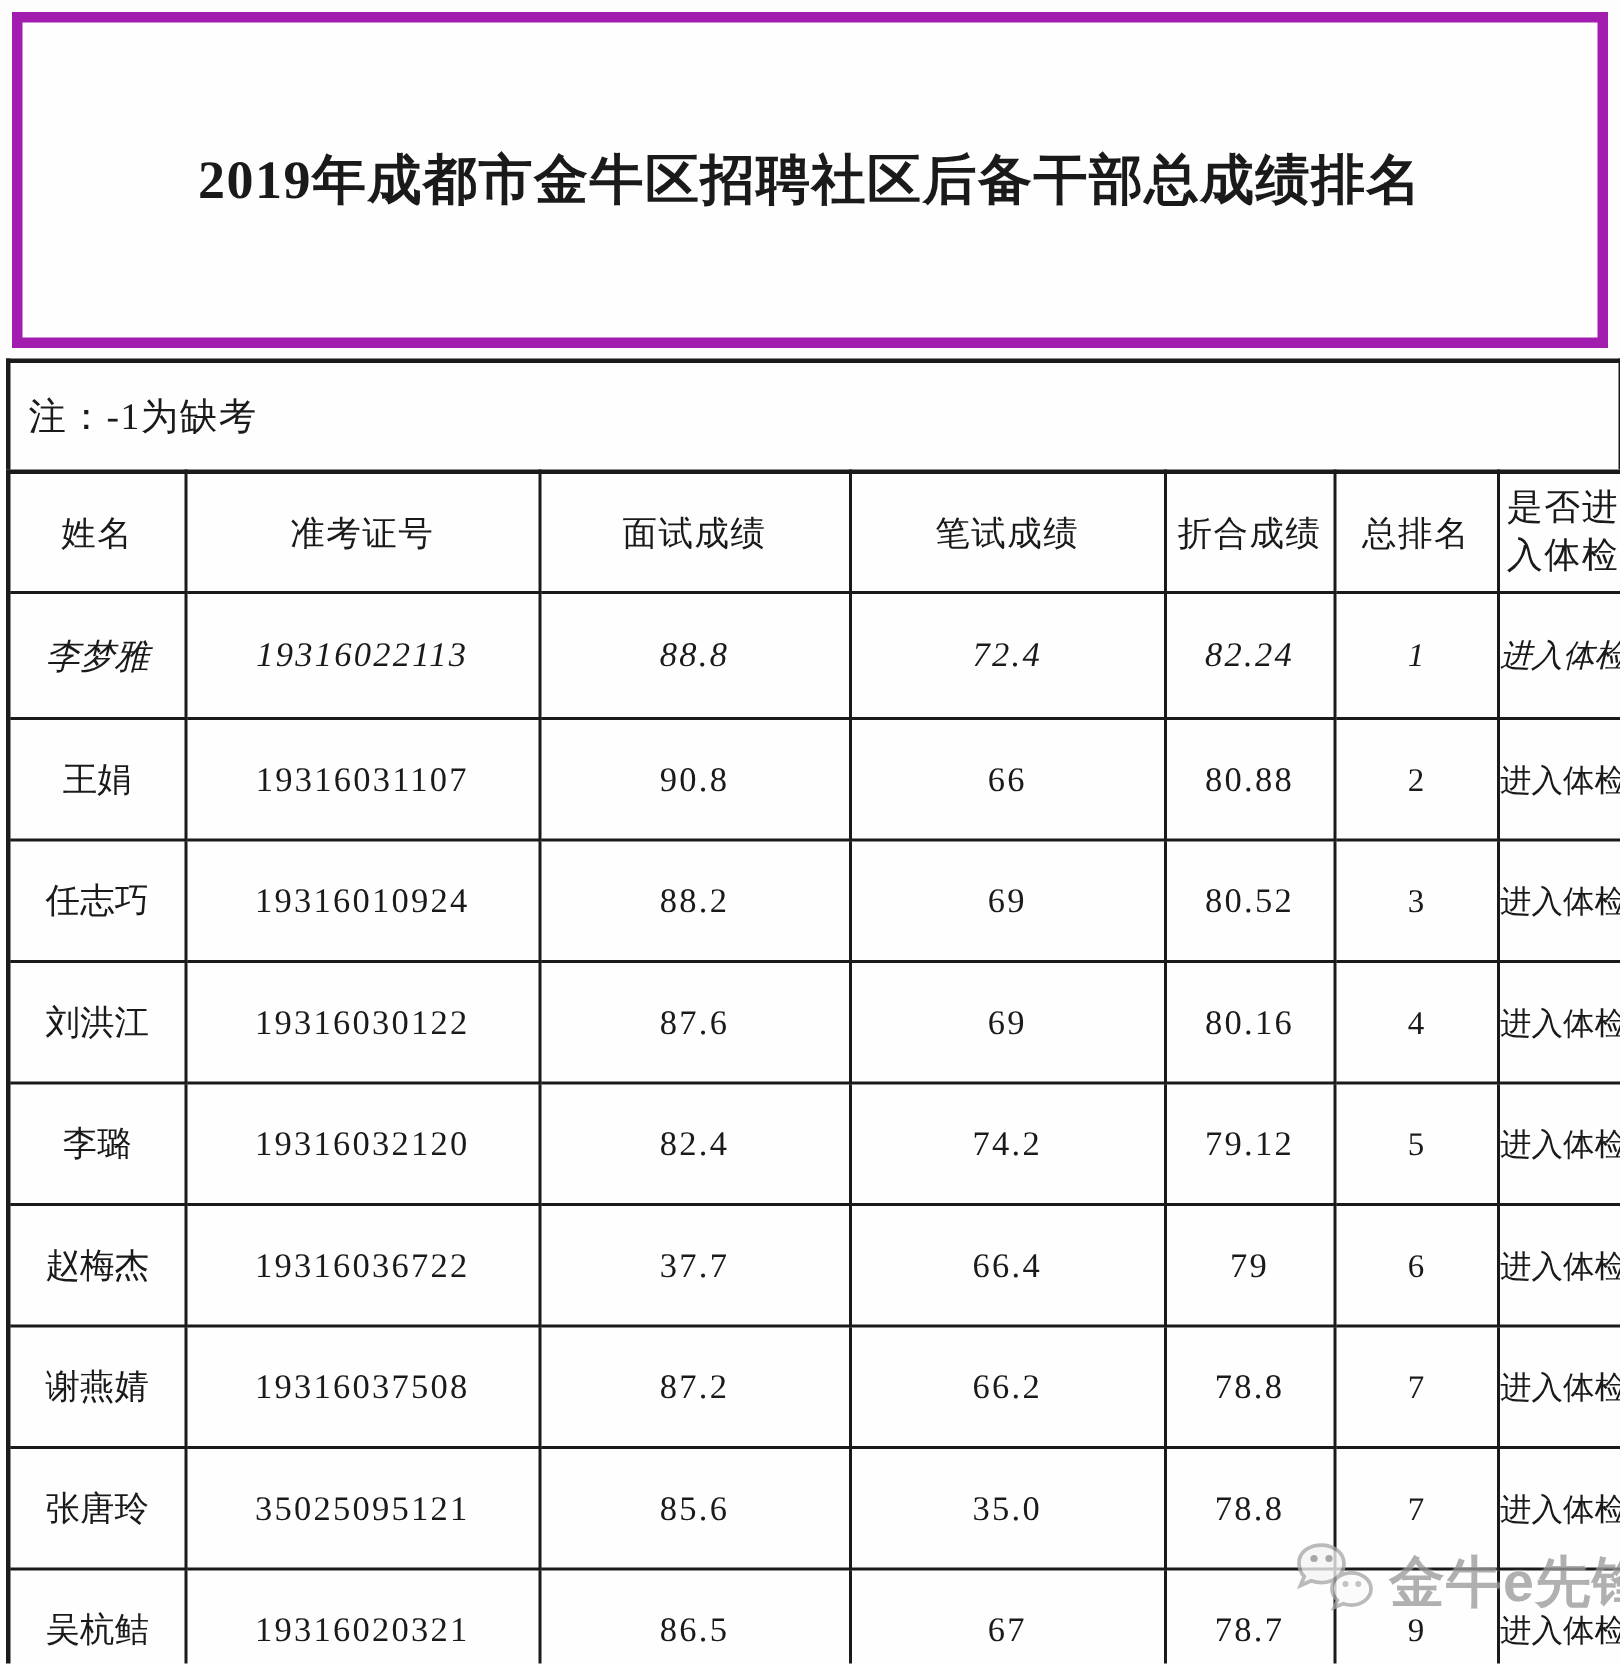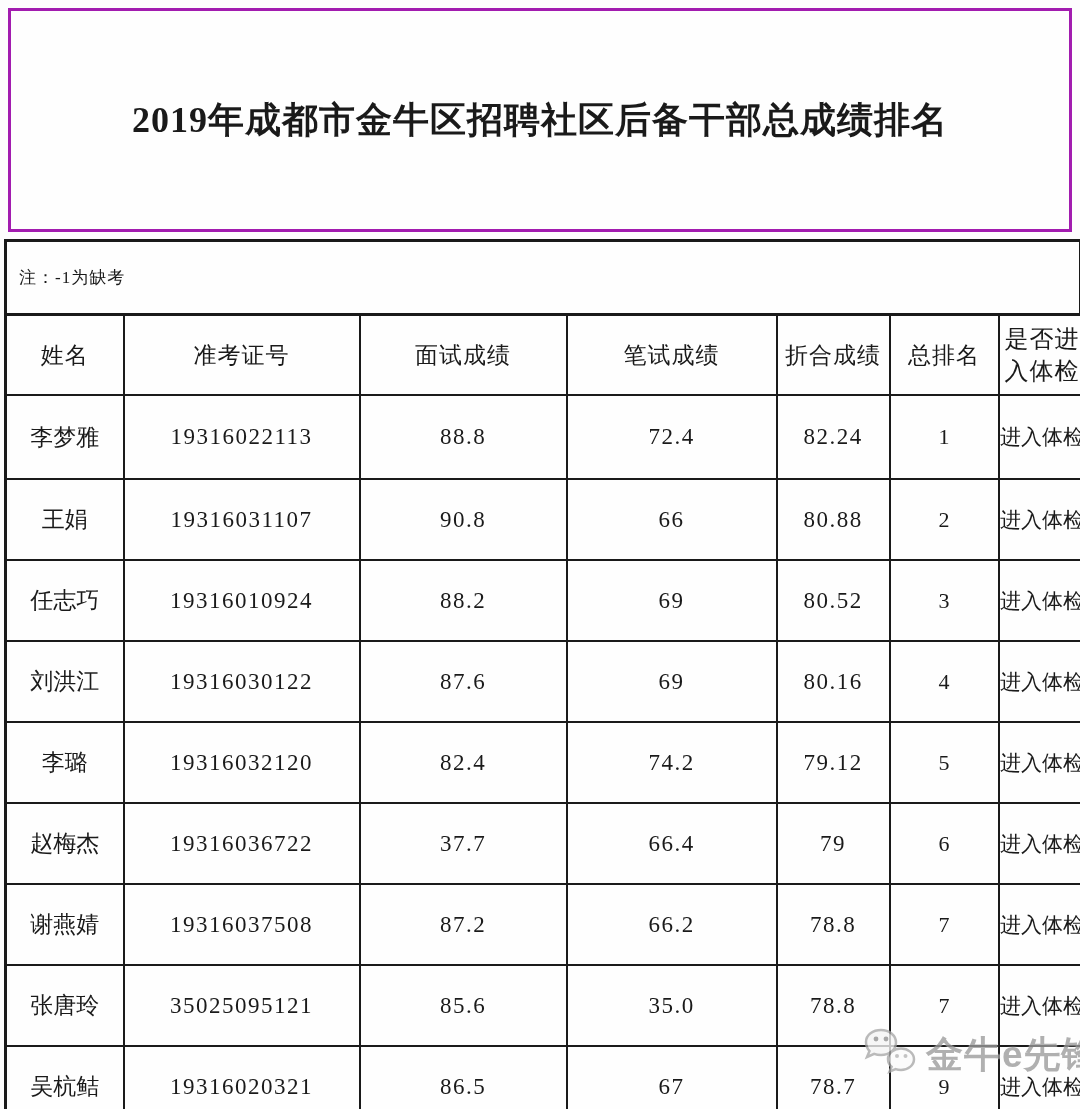--- a/index.html
+++ b/index.html
@@ -8,21 +8,21 @@
     overflow: hidden;
     background: #fdfdfd;
     position: relative;
     font-family: "Liberation Serif", "DejaVu Serif", serif;
     color: #1a1a1a;
   }
   .title-box {
     position: absolute;
     left: 8px; top: 8px;
     width: 1064px; height: 224px;
-    border: 3px solid #a21caf;
+    border: 7px solid #a21caf;
     box-sizing: border-box;
     display: flex; flex-direction: column;
     align-items: center; justify-content: center;
     background: #fefefe;
   }
   .title-line {
     font-size: 36px;
     font-weight: bold;
     letter-spacing: 1px;
     line-height: 50px;
@@ -34,21 +34,21 @@
     left: 4px; top: 239px;
     width: 1078px; height: 74px;
     border: 3px solid #1a1a1a;
     border-bottom: none;
     box-sizing: border-box;
     display: flex; align-items: center;
     padding-left: 12px;
     background: #fefefe;
   }
   .note-text {
-    font-size: 17px;
+    font-size: 25px;
     letter-spacing: 1px;
   }
   .score-table-wrap {
     position: absolute;
     left: 4px; top: 313px;
     width: 1080px;
   }
   table.score-table {
     border-collapse: collapse;
     table-layout: fixed;
@@ -71,21 +71,21 @@
     letter-spacing: 1px;
   }
   th.col-h.wrap { white-space: normal; line-height: 1.35; font-size: 24px; }
   td.cell {
     height: 79px;
     font-size: 23px;
   }
   td.cell.num { letter-spacing: 1.5px; }
   td.cell.rank { font-size: 22px; }
   td.cell.status { font-size: 21px; letter-spacing: 0; }
-  tr.first-row td { height: 82px; }
+  tr.first-row td { height: 82px; font-style: italic; }
   
   col.c-name   { width: 118px; }
   col.c-id     { width: 236px; }
   col.c-int    { width: 207px; }
   col.c-wri    { width: 210px; }
   col.c-comb   { width: 113px; }
   col.c-rank   { width: 109px; }
   col.c-status { width: 87px;  }
   .watermark {
     position: absolute;

